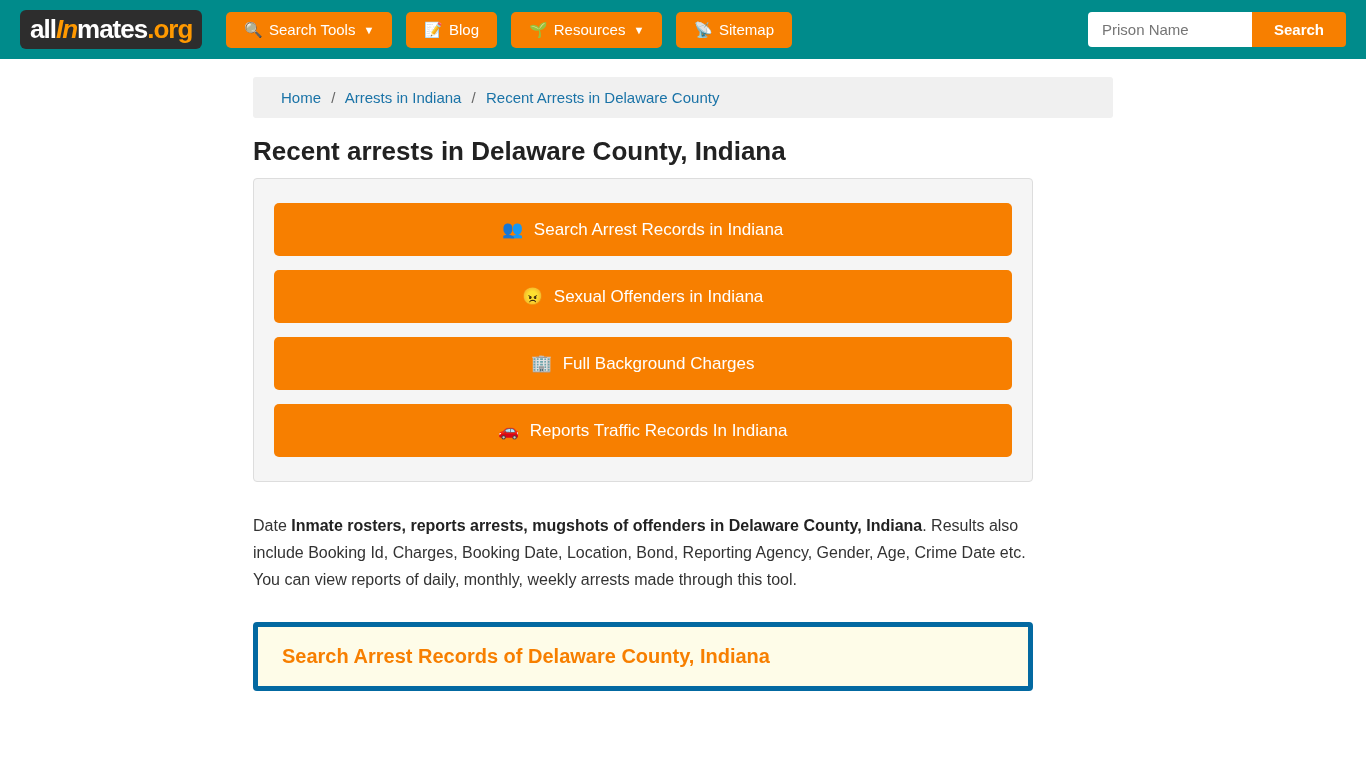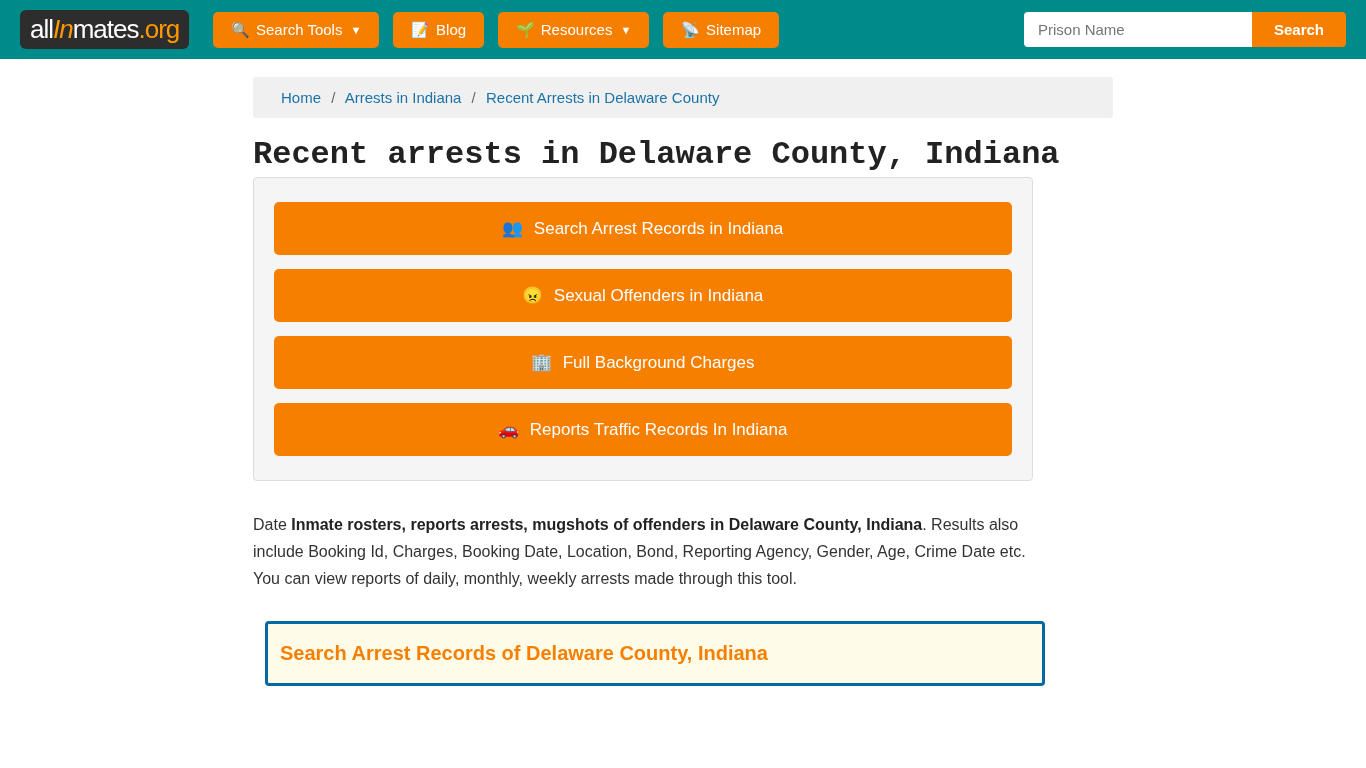--- a/index.html
+++ b/index.html
@@ -13,21 +13,21 @@
       padding: 10px 20px;
       gap: 14px;
     }
     .logo-wrap {
       display: flex;
       align-items: center;
       margin-right: 10px;
     }
     .logo-text {
       font-size: 26px;
-      font-weight: normal;
+      font-weight: bold;
       color: #fff;
       background: #2d2d2d;
       border-radius: 6px;
       padding: 4px 10px;
       letter-spacing: -1px;
     }
     .logo-text span.all { color: #fff; }
     .logo-text span.in { color: #f90; font-style: italic; }
     .logo-text span.mates { color: #fff; }
     .logo-text span.org { color: #f90; }
@@ -51,21 +51,21 @@
 
     .search-wrap {
       display: flex;
       gap: 0;
     }
     .search-input {
       padding: 9px 14px;
       font-size: 15px;
       border: none;
       outline: none;
-      width: 228px;
+      width: 164px;
       border-radius: 4px 0 0 4px;
     }
     .search-btn {
       background: #f77f00;
       color: #fff;
       border: none;
       padding: 8px 22px;
       font-size: 15px;
       cursor: pointer;
       font-weight: bold;
@@ -89,25 +89,24 @@
     .breadcrumb-bar .current { color: #1a73a7; }
 
     
     .main-content {
       max-width: 900px;
       margin: 0 auto;
       padding: 0 20px 40px;
     }
 
     .page-title {
-      font-size: 32px;
+      font-size: 26px;
       font-weight: bold;
       color: #222;
-      margin-bottom: 4px;
-      font-family: Liberation Mono, monospace;
+      margin-bottom: 11px;
     }
 
     
     .tool-box {
       background: #f5f5f5;
       border: 1px solid #ddd;
       border-radius: 4px;
       padding: 24px 20px;
       max-width: 780px;
       margin-bottom: 30px;
@@ -139,25 +138,24 @@
       line-height: 1.7;
       color: #333;
       margin-bottom: 28px;
       max-width: 780px;
     }
     .description strong { font-weight: bold; color: #222; }
 
     
     .search-section-box {
       background: #fefce8;
-      border: 3px solid #0369a1;
+      border: 5px solid #0369a1;
       border-radius: 4px;
-      padding: 18px 12px;
+      padding: 18px 24px;
       max-width: 780px;
-      margin-left: 12px;
     }
     .search-section-title {
       font-size: 20px;
       font-weight: bold;
       color: #f77f00;
     }
   </style>
 </head>
 <body>
 

